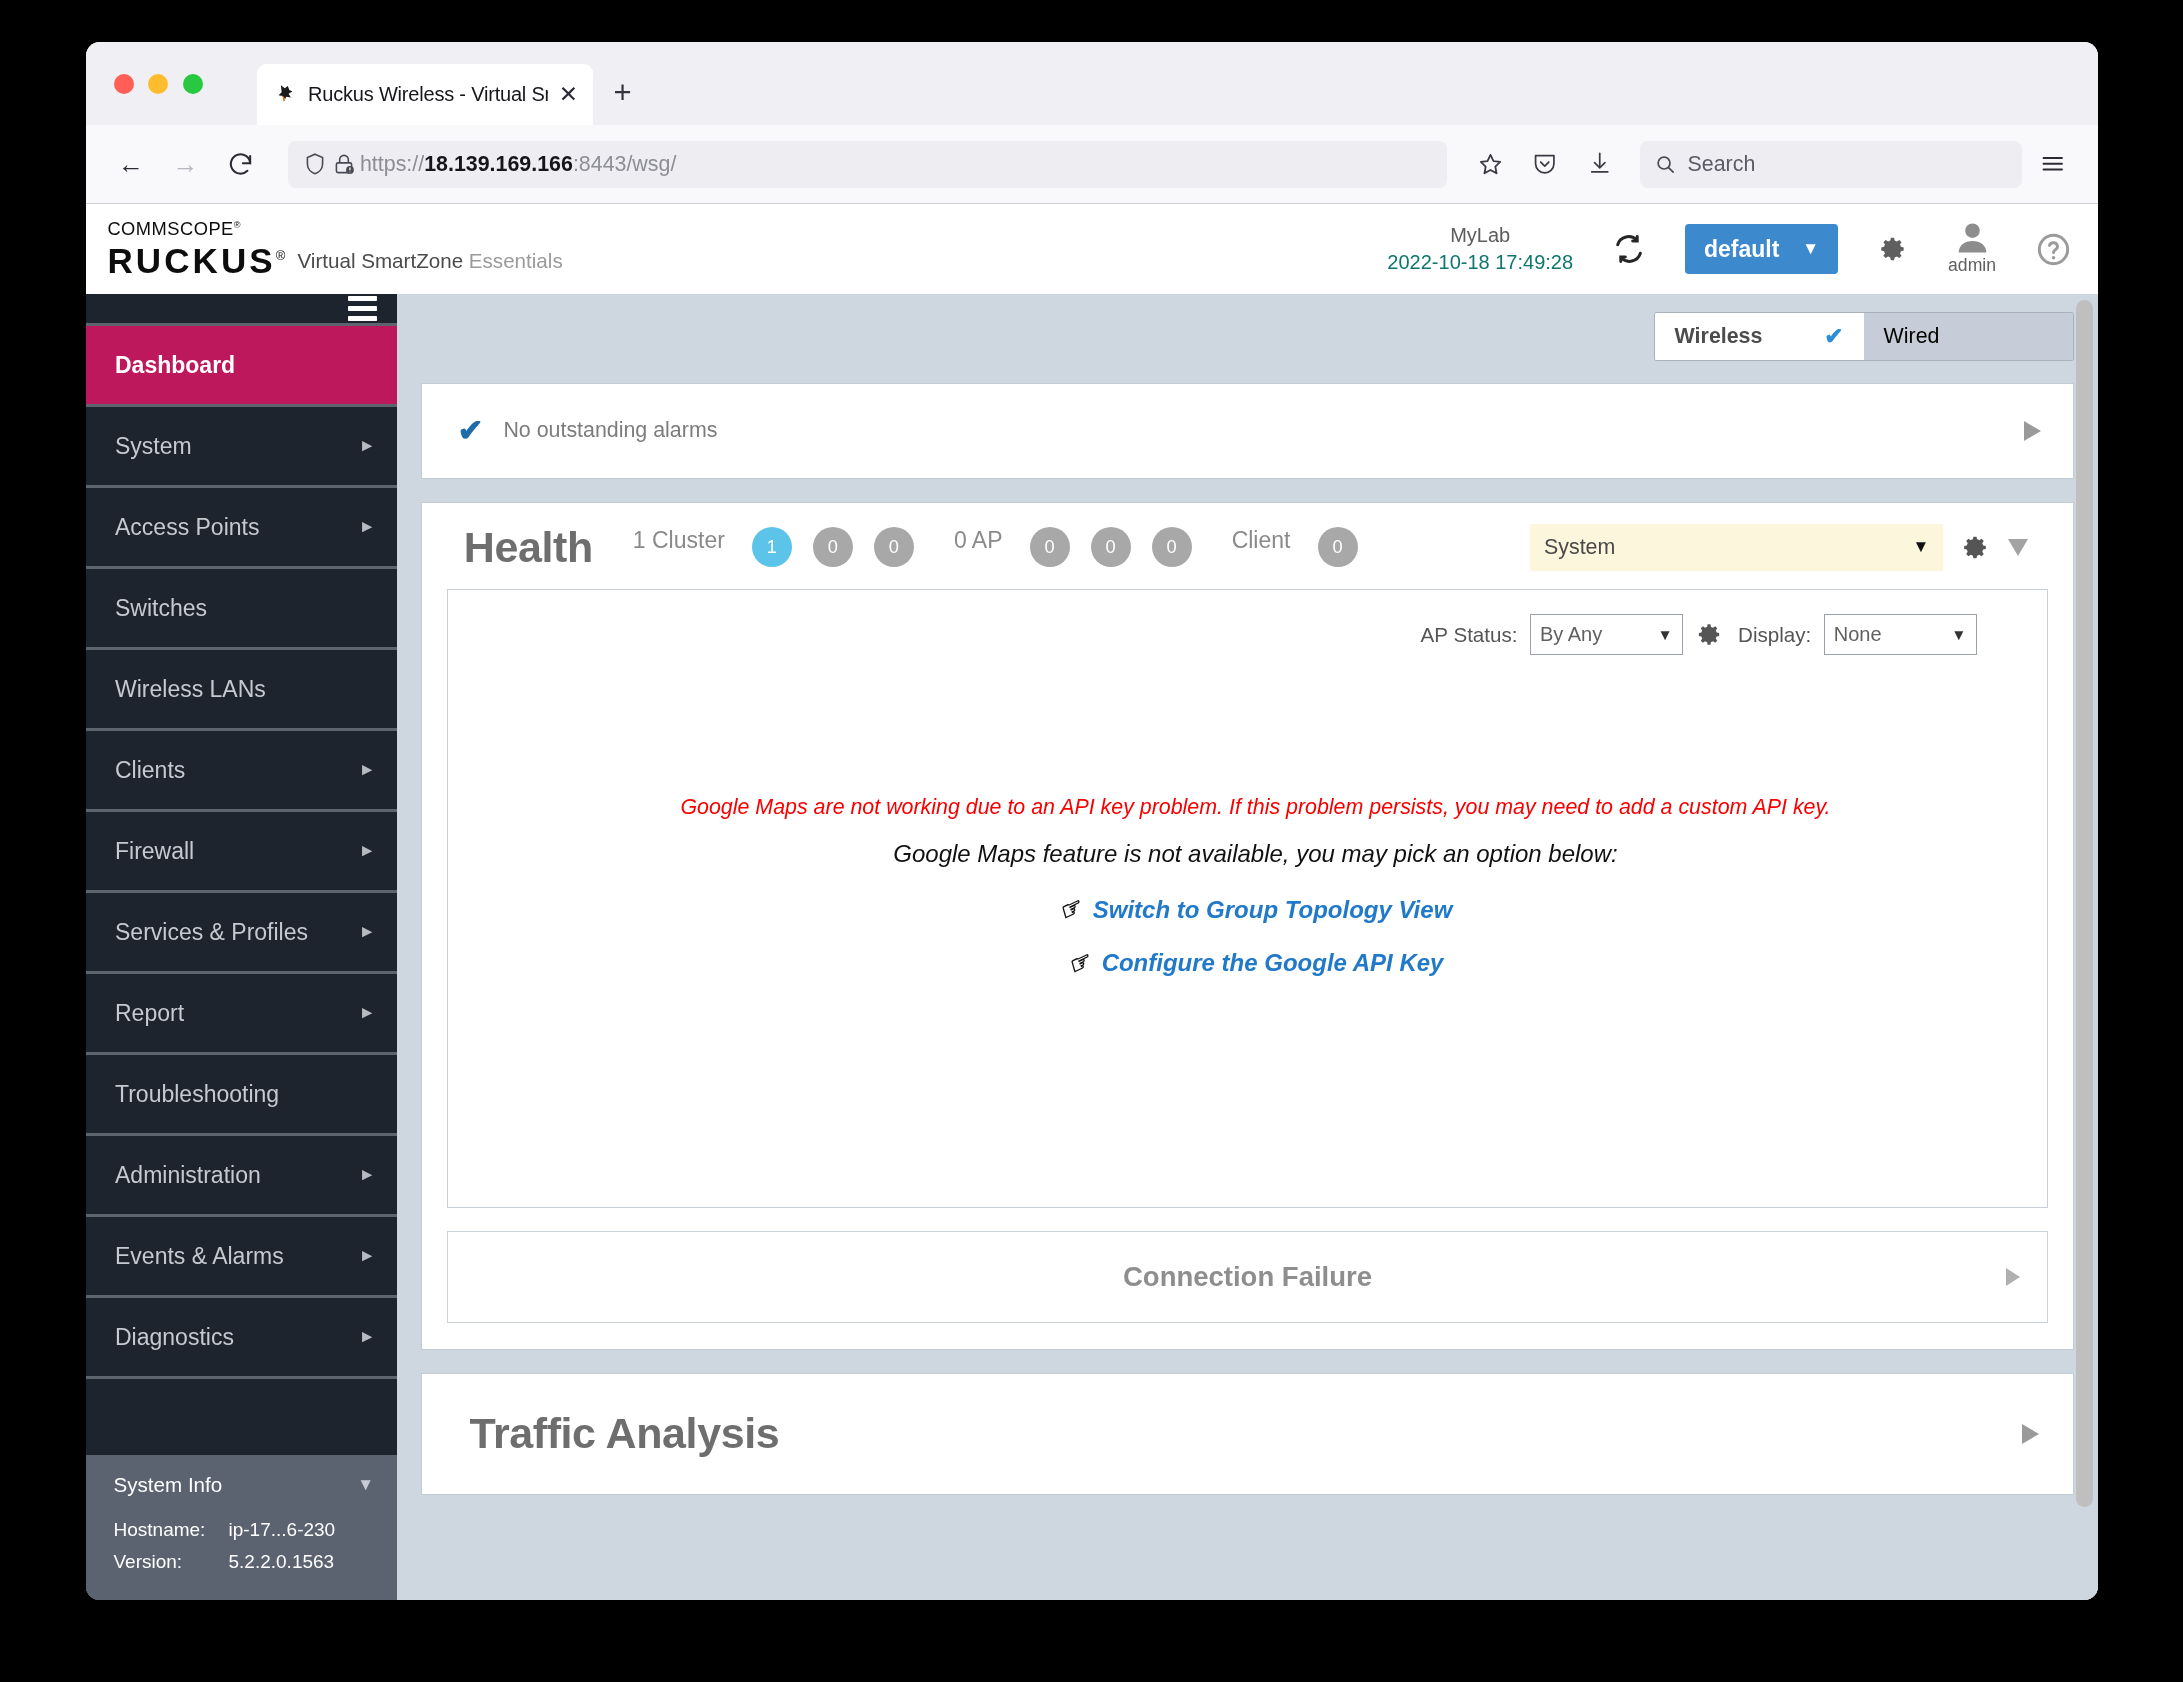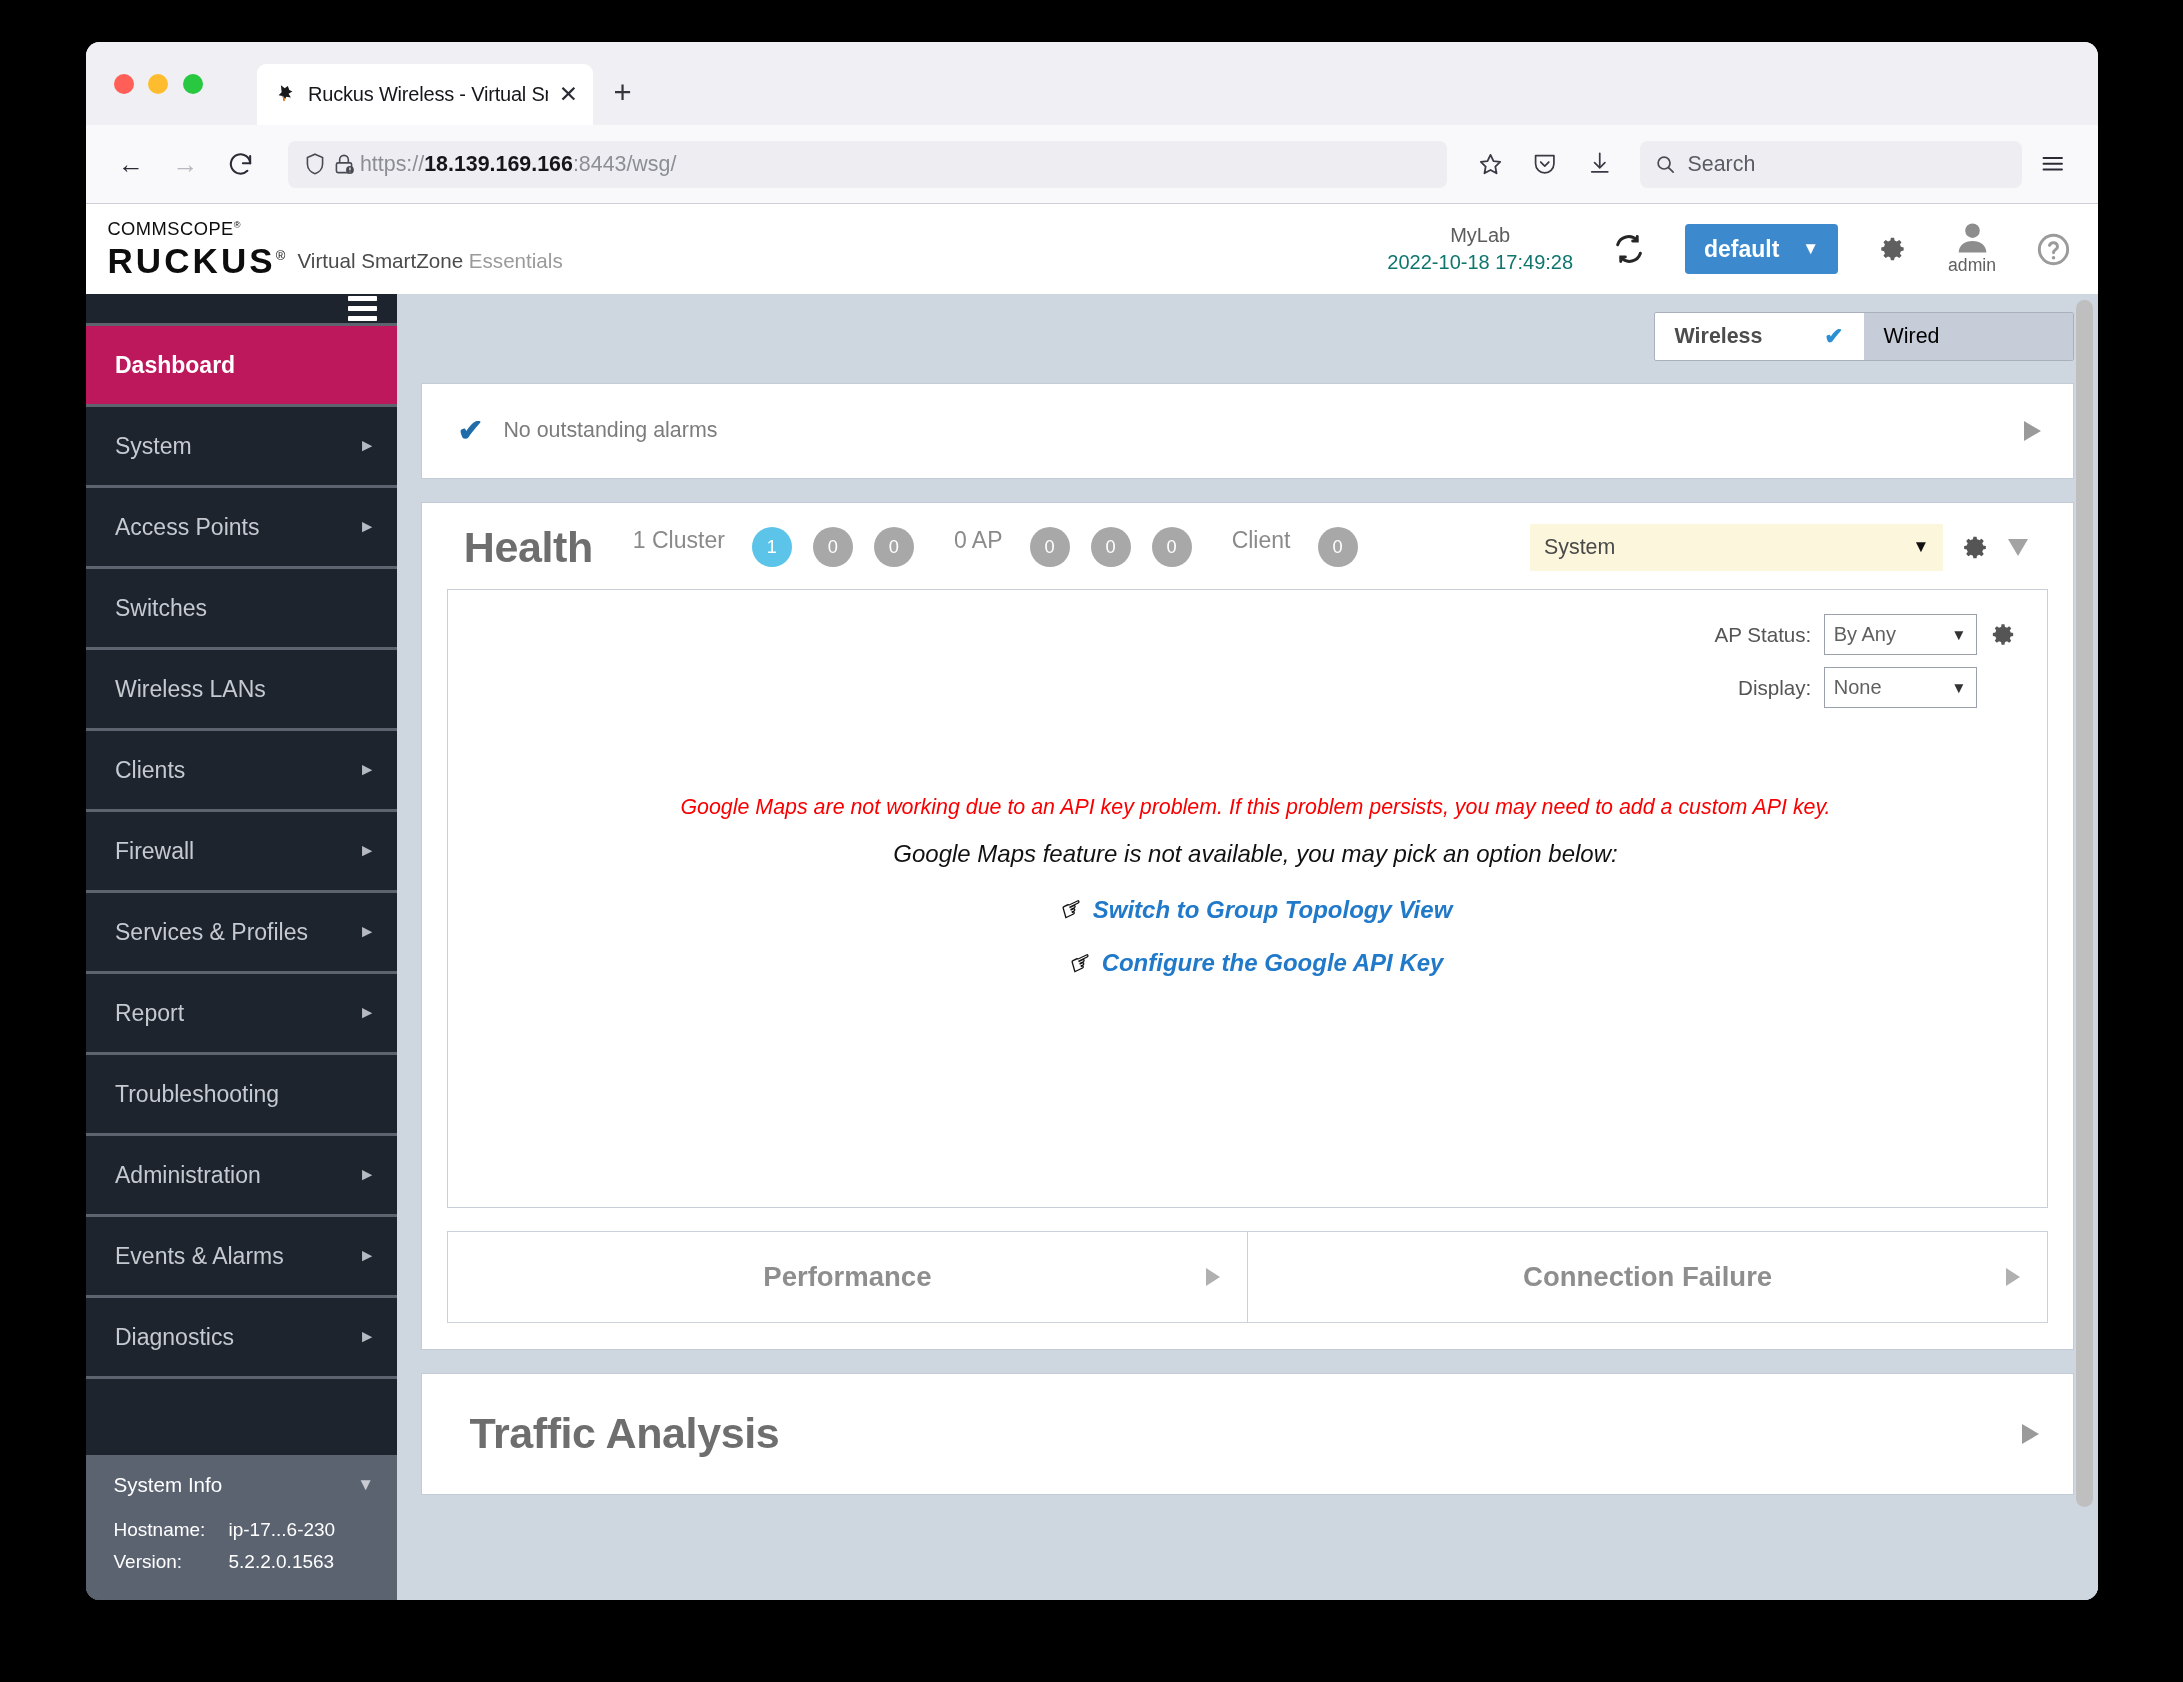--- a/index.html
+++ b/index.html
@@ -286,21 +286,21 @@
 
   .map-area {
     margin-top: 17px;
     border: 0.8px solid #c9cfd8;
     height: 619px;
     position: relative;
     background: #fff;
   }
   .map-controls {
     position: absolute; right: 27.5px; top: 24.4px;
-    display: flex; flex-direction: column; gap: 12.2px;
+    display: flex; flex-direction: row; gap: 12.2px;
     align-items: flex-end;
   }
   .ctrl-row { display: flex; align-items: center; gap: 12.2px; }
   .ctrl-label { font-size: 20.6px; color: #555; }
   .ctrl-select {
     width: 153px; height: 41px;
     border: 0.8px solid #9aa1ab;
     display: flex; align-items: center;
     padding: 0 9.2px;
     font-size: 20px; color: #606060;
@@ -677,24 +677,20 @@
               </div>
               <div class="maplink">
                 <span class="hand-icon">☞</span>
                 <span>Configure the Google API Key</span>
               </div>
             </div>
           </div>
 
           <div class="twin-row">
             <div class="twin">
-              <span class="twin-title">Performance</span>
-              <span class="expand-tri"></span>
-            </div>
-            <div class="twin">
               <span class="twin-title">Connection Failure</span>
               <span class="expand-tri"></span>
             </div>
           </div>
         </div>
 
         <div class="card traffic-card">
           <span class="traffic-title">Traffic Analysis</span>
           <span class="expand-tri"></span>
         </div>

